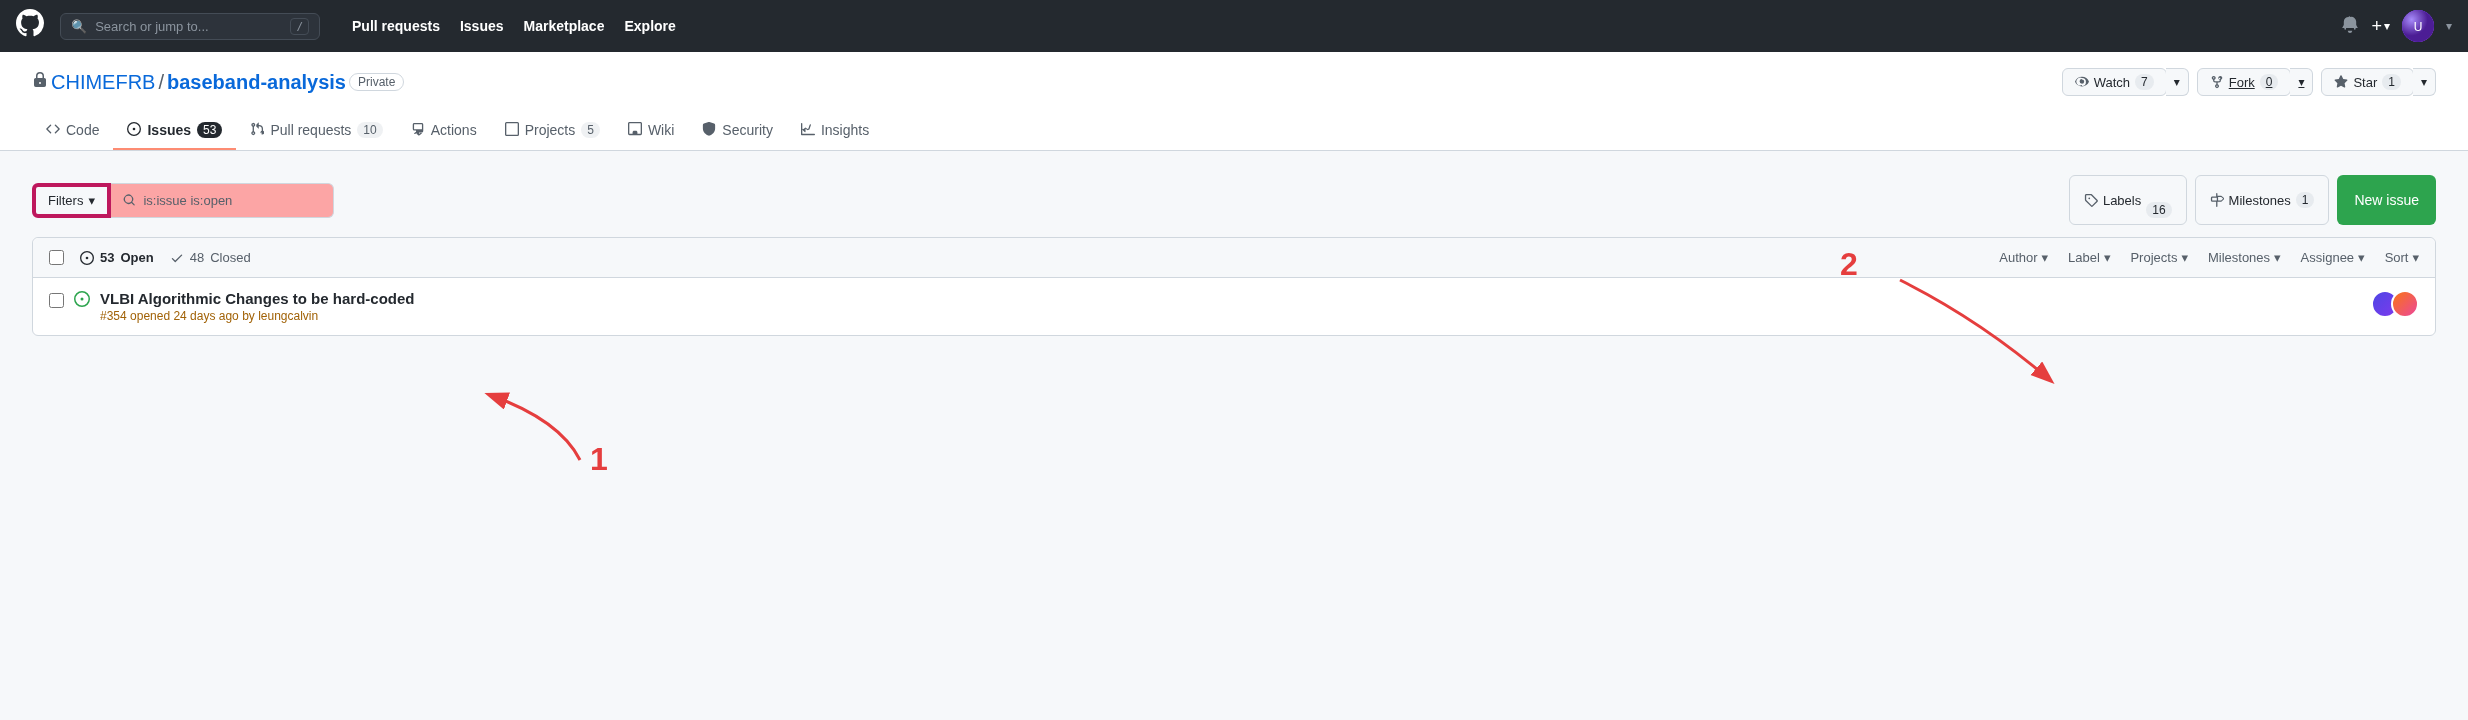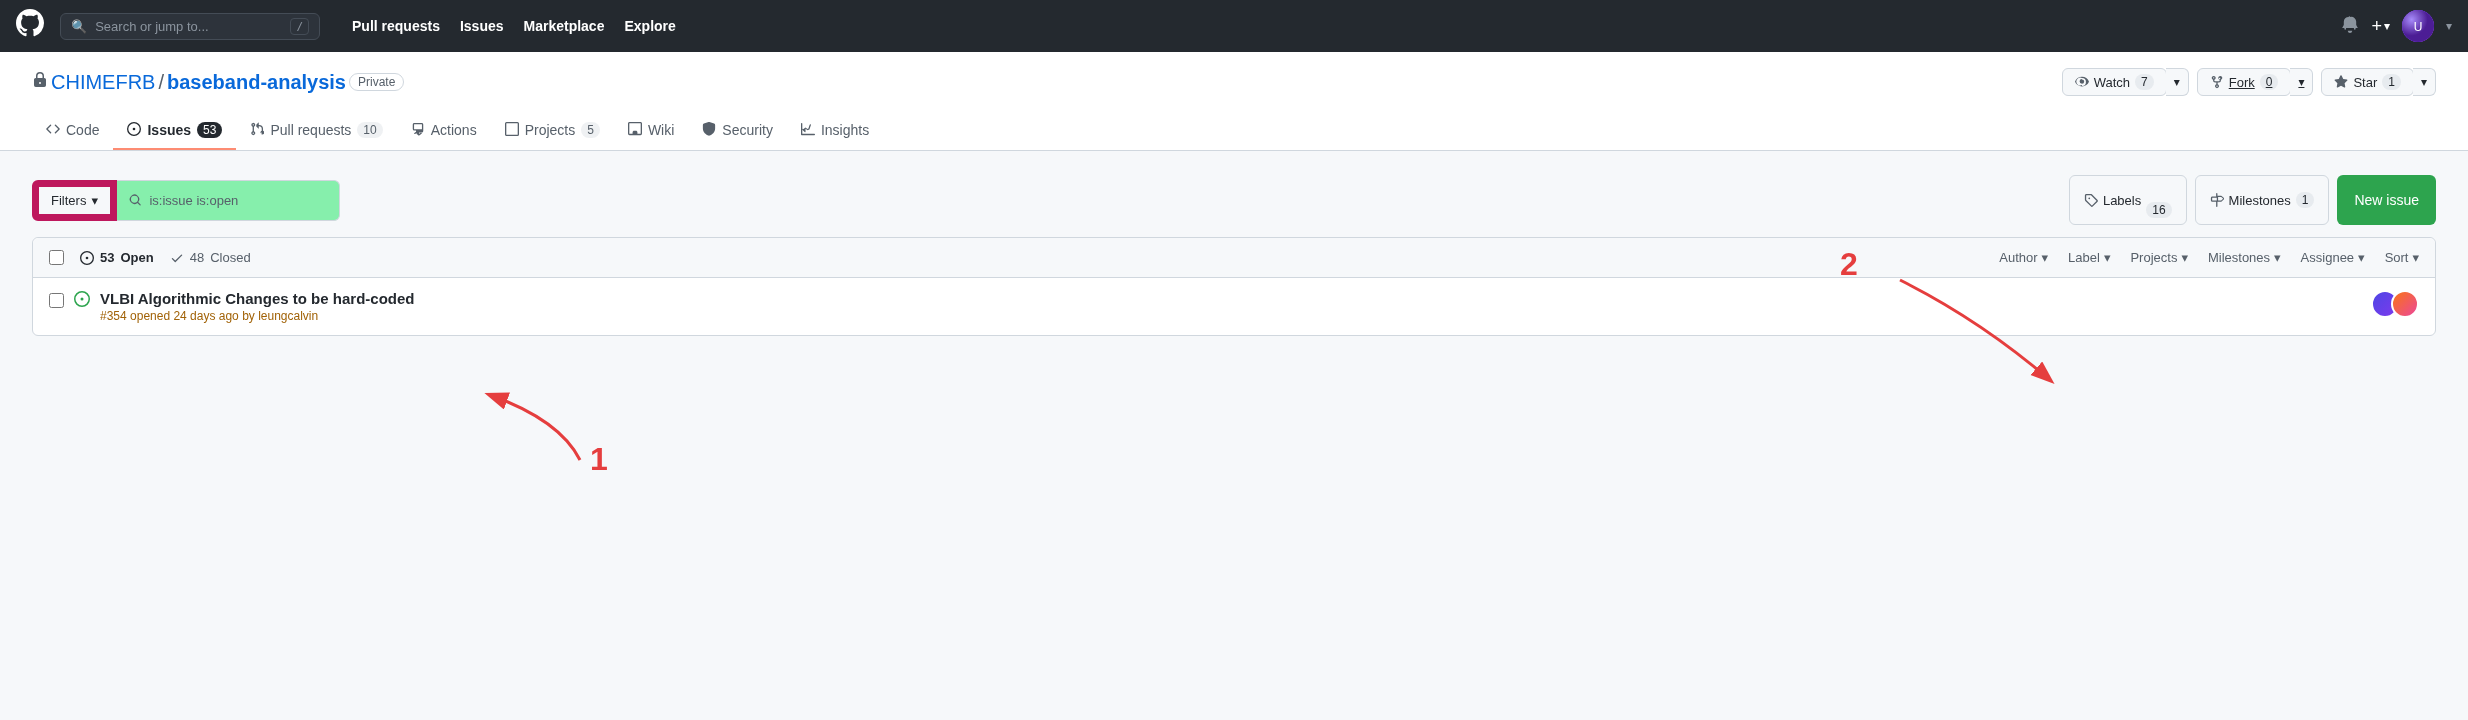--- a/index.html
+++ b/index.html
@@ -144,39 +144,39 @@
 
     
     .issues-toolbar {
       display: flex;
       align-items: center;
       gap: 8px;
       margin-bottom: 12px;
     }
     .filter-btn {
       display: flex; align-items: center; gap: 5px;
-      border: 7px solid #be185d;
+      border: 4px solid #be185d;
       border-radius: 6px 0 0 6px;
       padding: 6px 12px;
       background: #f6f8fa;
       font-size: 13px;
       font-weight: 500;
       color: #24292f;
       cursor: pointer;
     }
     .search-box {
       flex: 1;
       display: flex;
       align-items: center;
       gap: 8px;
       border: 1px solid #d0d7de;
       border-radius: 0 6px 6px 0;
       border-left: none;
       padding: 0 12px;
-      background: #86efac;
+      background: #fca5a5;
       color: #57606a;
       font-size: 13px;
     }
     .search-box input {
       border: none;
       background: transparent;
       outline: none;
       font-size: 13px;
       color: #57606a;
       width: 100%;

